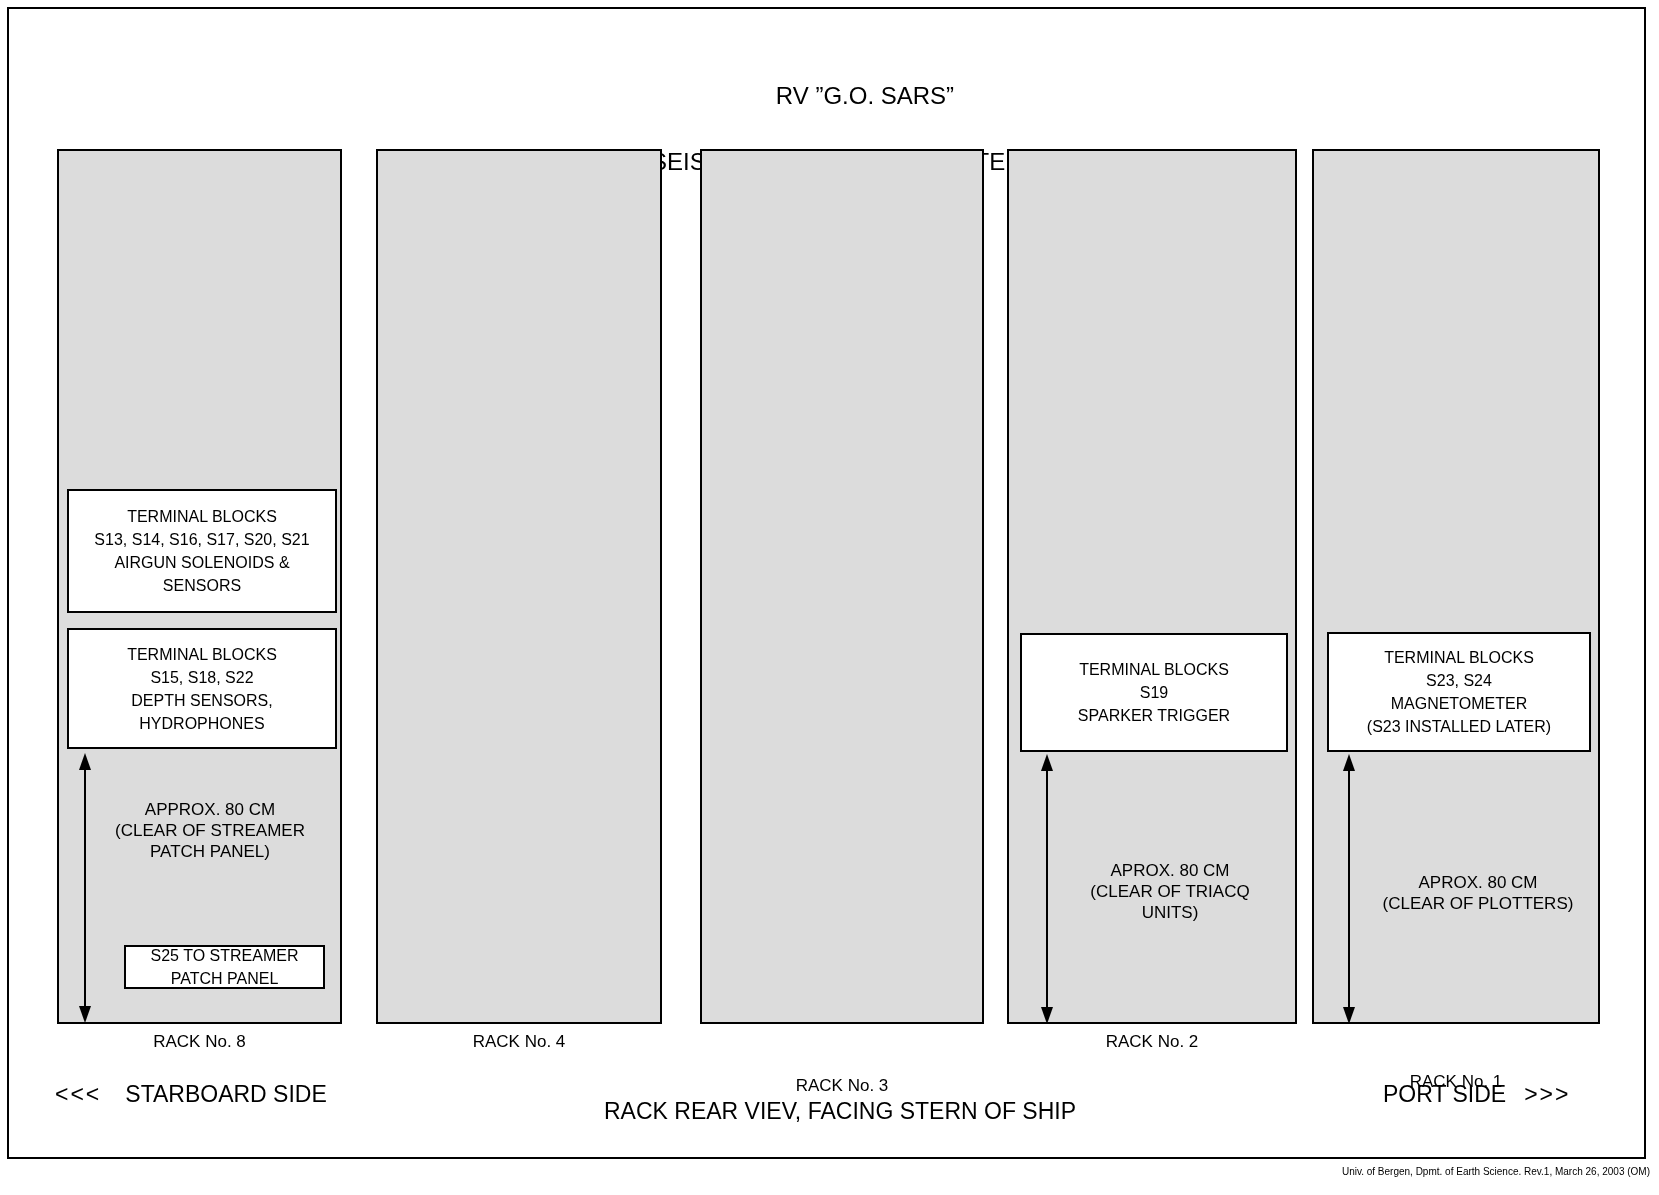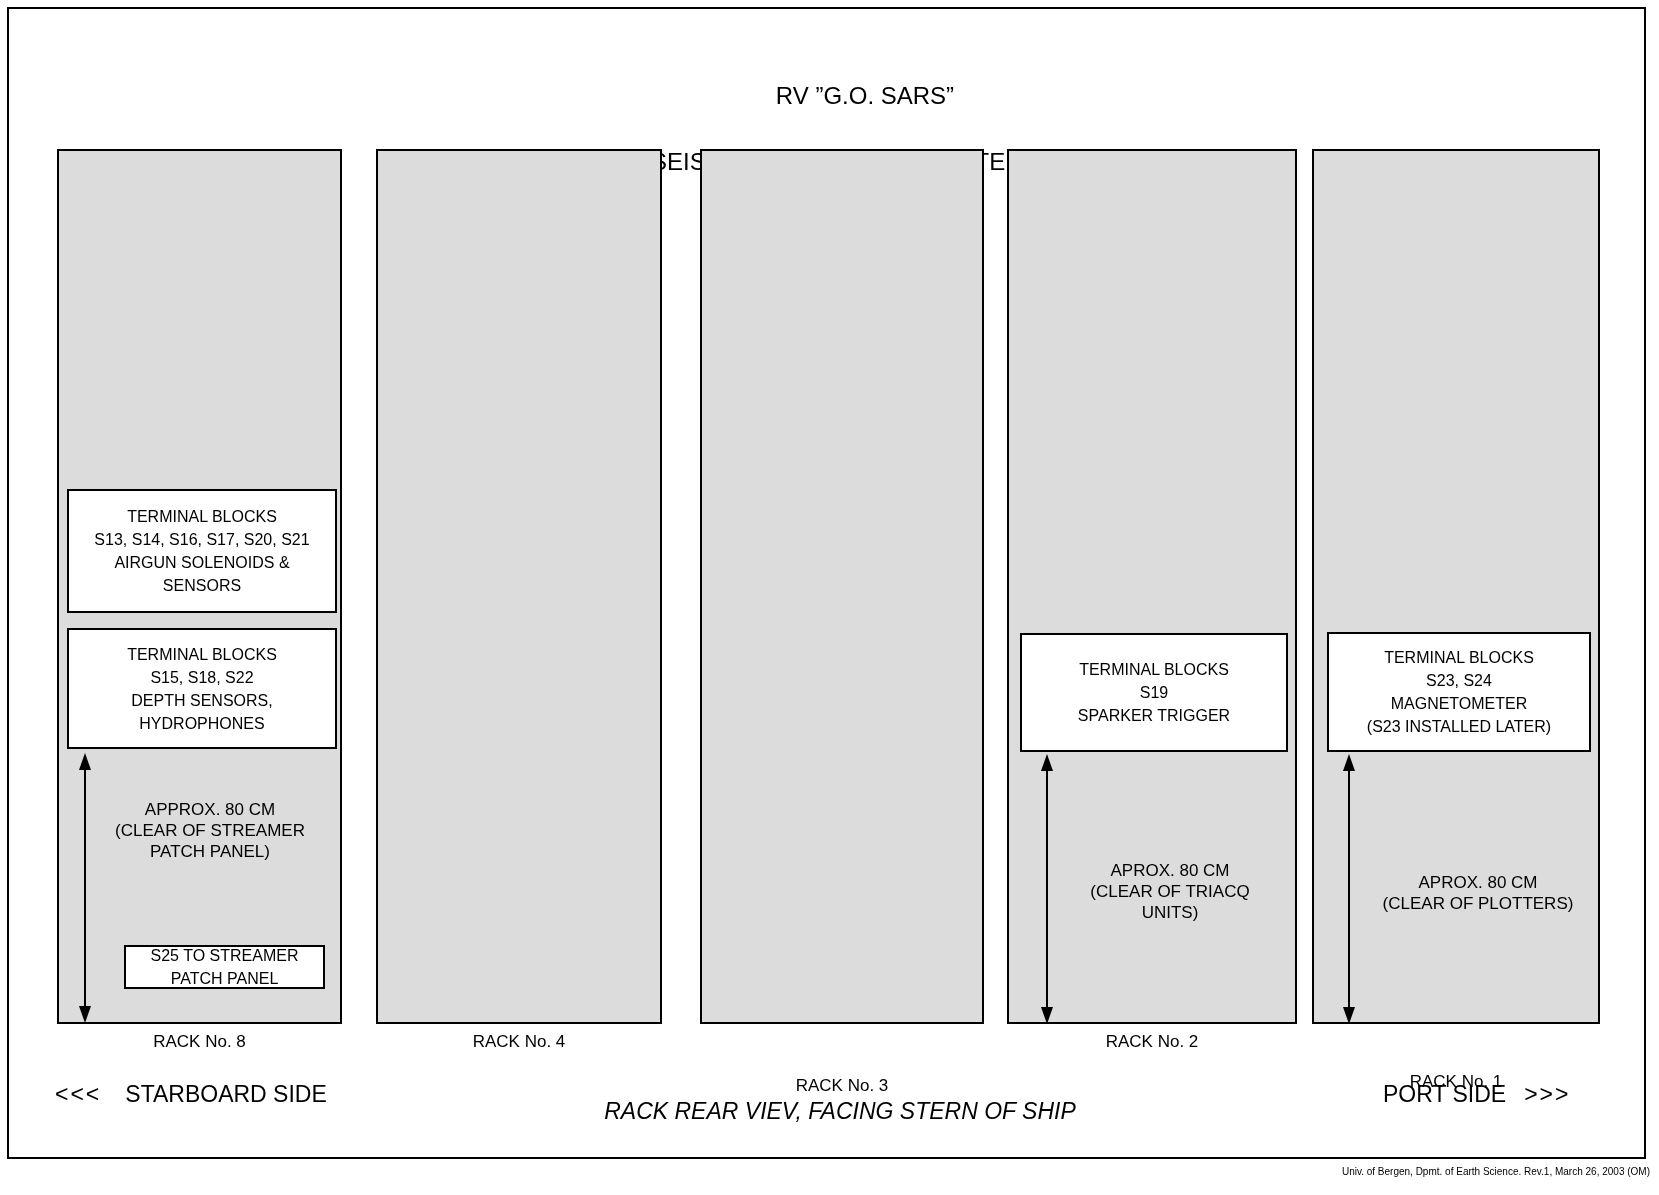--- a/index.html
+++ b/index.html
@@ -79,21 +79,20 @@
     white-space: nowrap;
   }
   .side-label .marker { letter-spacing: 2px; }
   .side-label .gap { display: inline-block; width: 24px; }
   .view-caption {
     position: absolute;
     left: 440px; top: 1098px;
     width: 800px;
     text-align: center;
     font-size: 23px;
-    font-style: italic;
   }
   .footer-note {
     position: absolute;
     top: 1166px;
     right: 9px;
     font-size: 10px;
   }
 </style>
 </head>
 <body>

